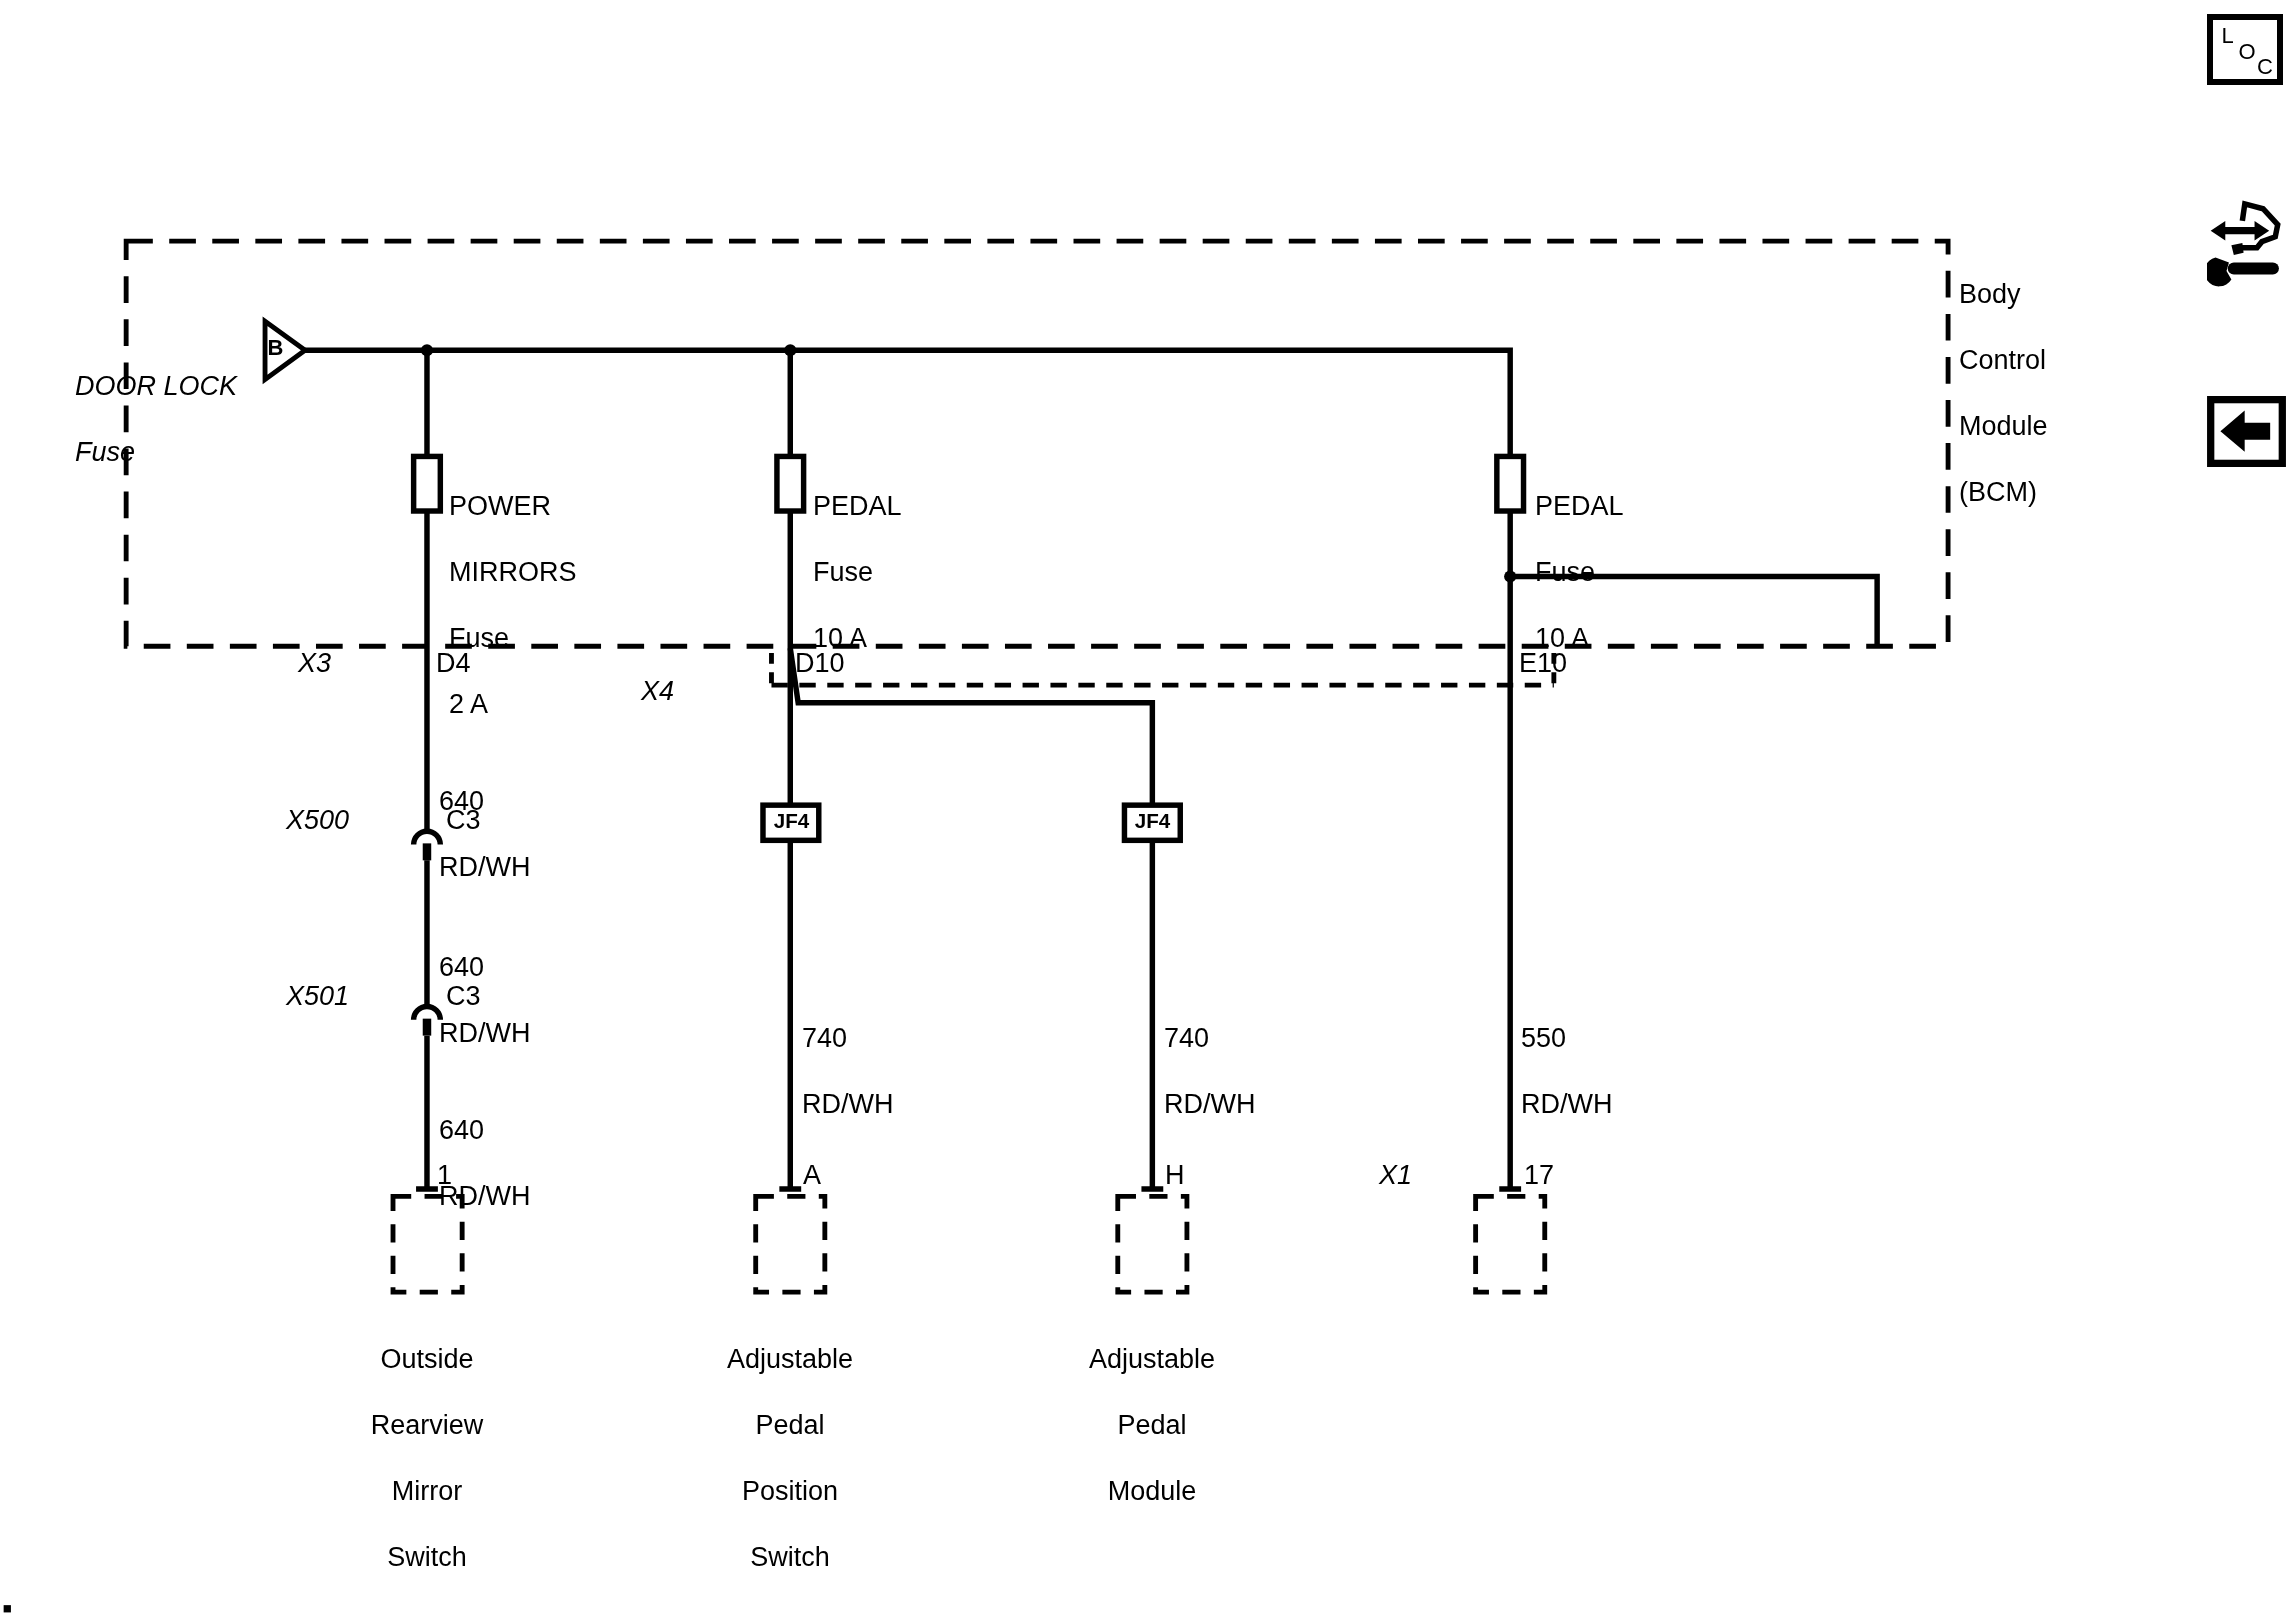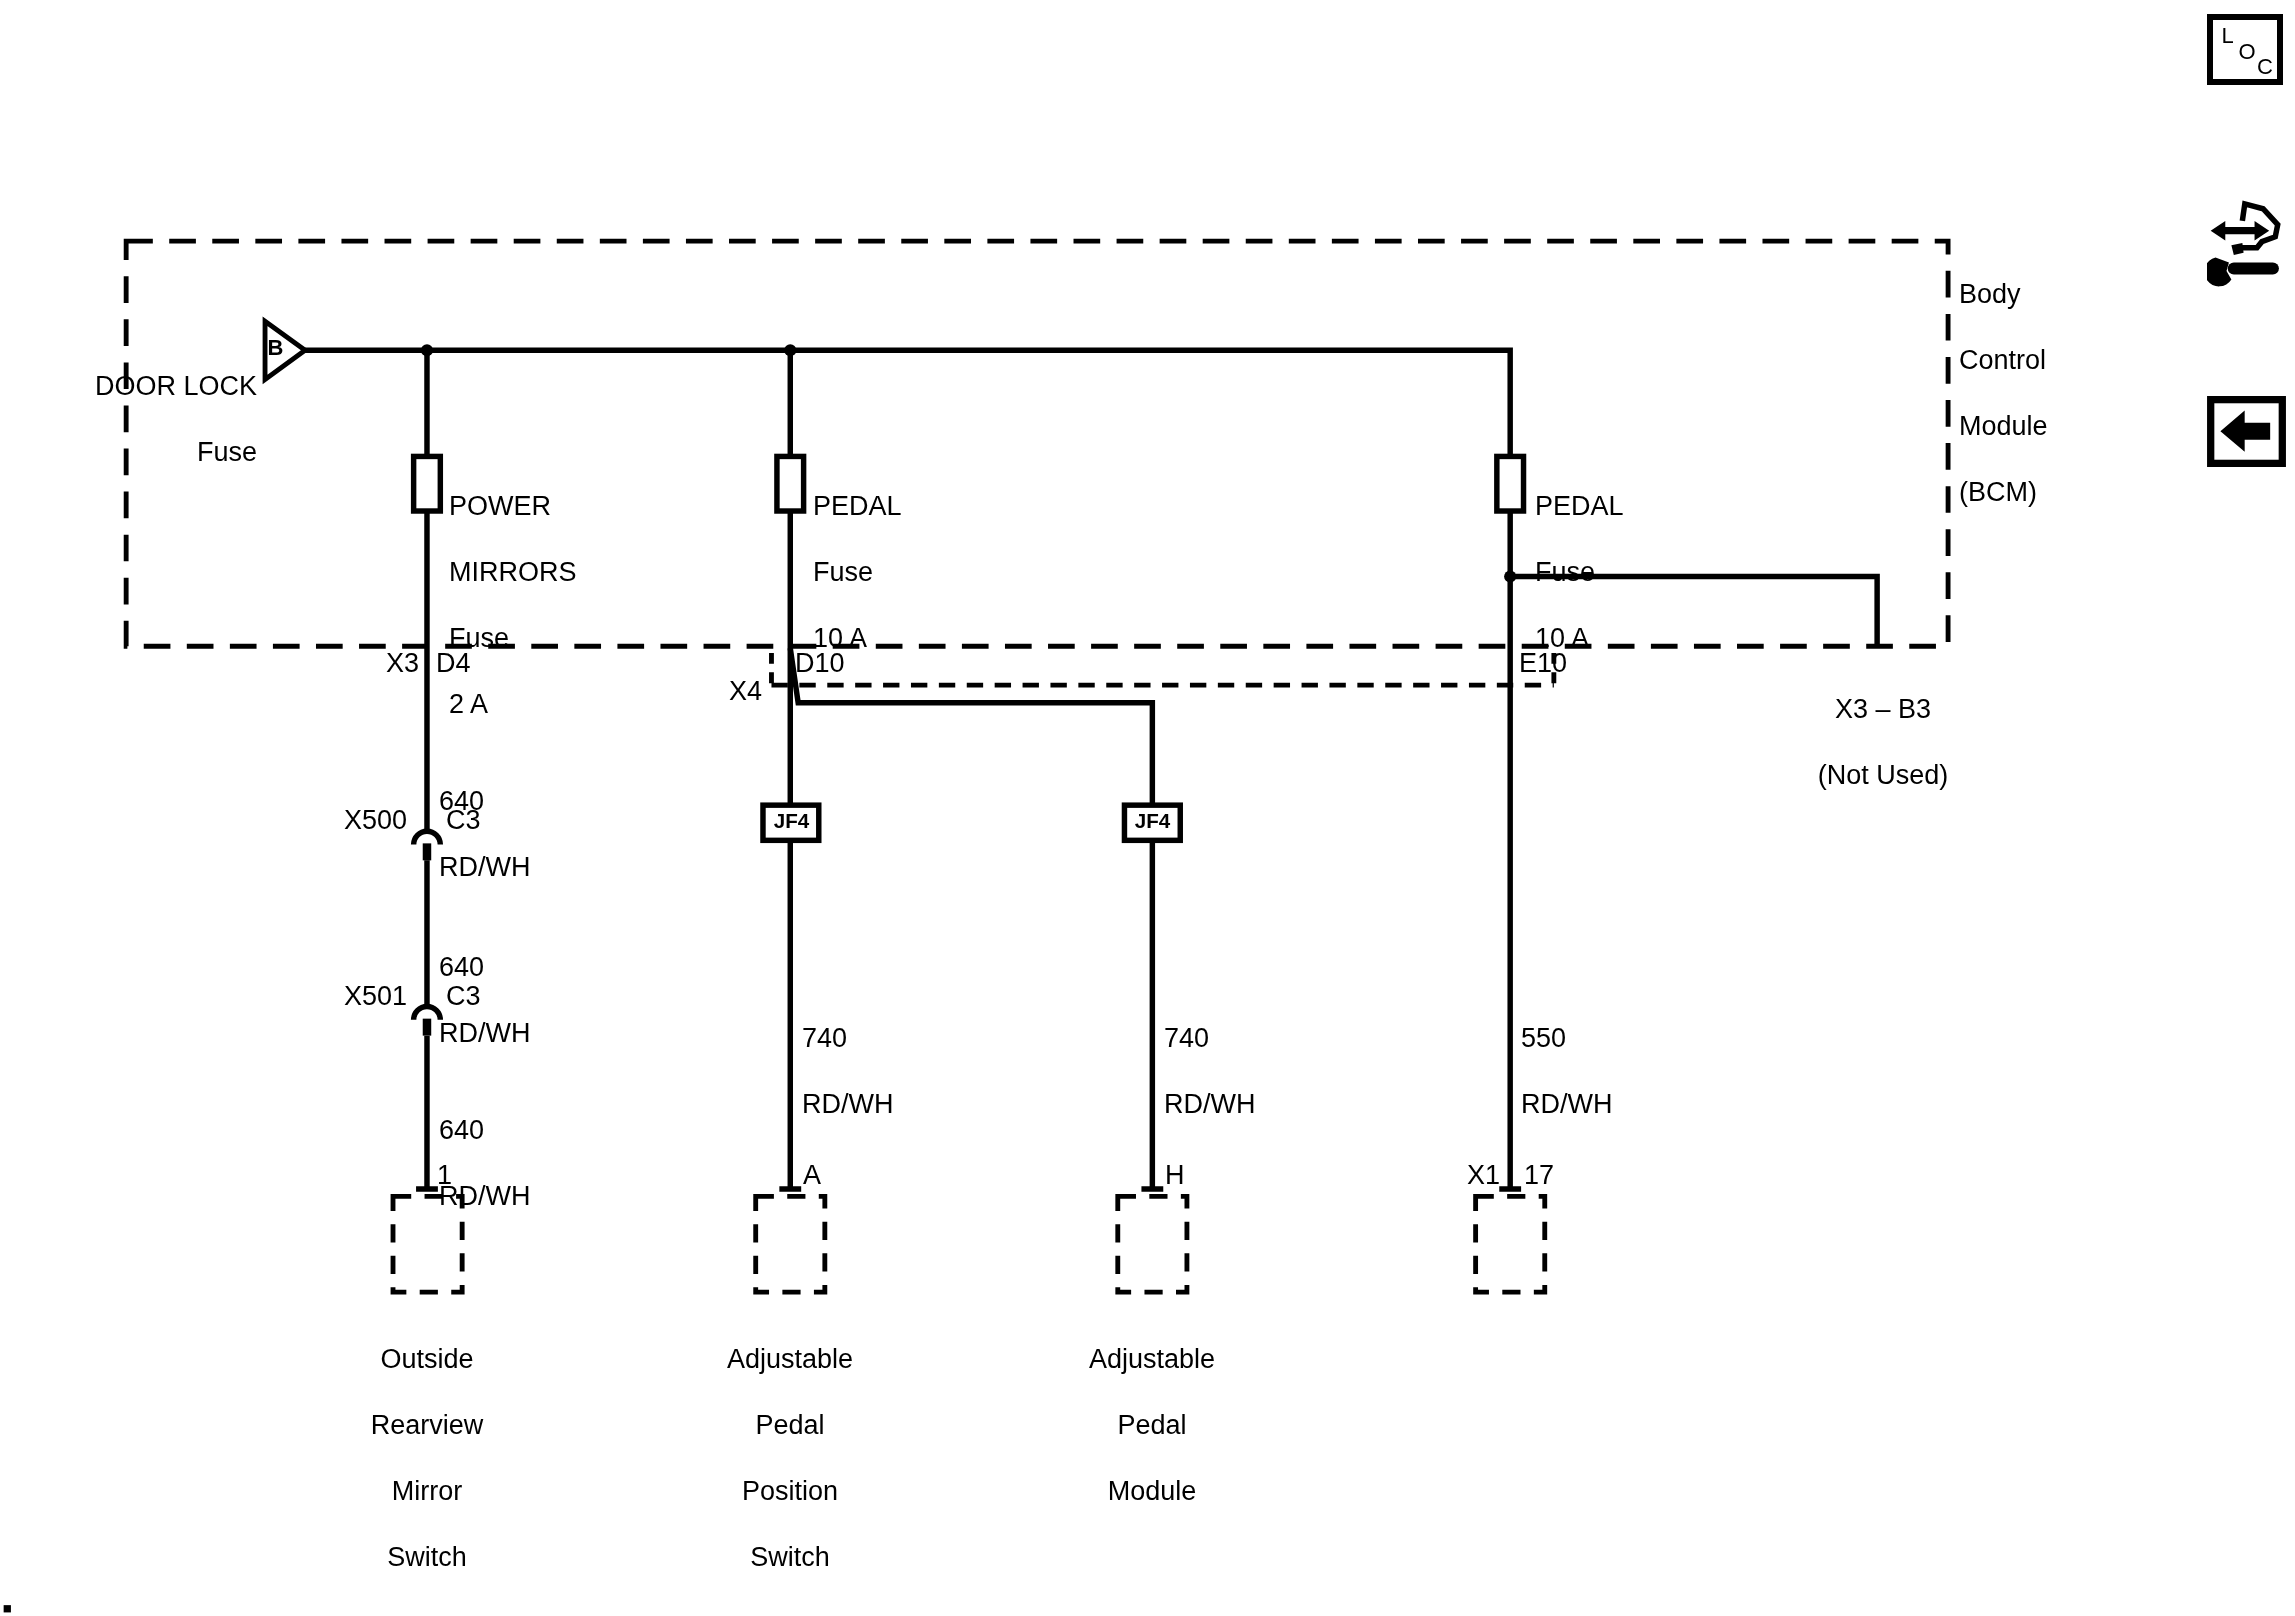--- a/index.html
+++ b/index.html
@@ -1,20 +1,20 @@
 <!DOCTYPE html>
 <html style="font-size:9.7px"><head>
 <meta charset="utf-8">
 <style>
   html,body{margin:0;padding:0;background:#ffffff;}
   #stage{position:relative;width:2295px;height:1617px;background:#fff;overflow:hidden;
          font-family:"Liberation Sans",sans-serif;color:#000;}
   #wiring{position:absolute;left:0;top:0;}
   .lbl{position:absolute;font-size:27px;line-height:22px;white-space:pre;}
-  .lbl.right{text-align:right;}
+  .lbl.right{text-align:left;font-style:italic;}
   .lbl.center{text-align:center;}
   .lbl.bold{font-weight:bold;}
   .iconbox{position:absolute;}
   .loc-letter{position:absolute;font-size:22px;line-height:22px;}
 </style>
 </head>
 <body>
 
 <div id="stage">
 
@@ -95,24 +95,20 @@
     <div>Control</div>
     <div>Module</div>
     <div>(BCM)</div>
   </div>
 
   <div class="lbl right" style="left:298px;top:652px;width:121px">X3</div>
   <div class="lbl" style="left:436px;top:652px">D4</div>
   <div class="lbl right" style="left:641px;top:680px;width:121px">X4</div>
   <div class="lbl" style="left:795px;top:652px">D10</div>
   <div class="lbl" style="left:1519px;top:652px">E10</div>
-  <div class="lbl center" style="left:1792px;top:654px;width:182px">
-    <div>X3 – B3</div>
-    <div>(Not Used)</div>
-  </div>
 
   <div class="lbl right" style="left:286px;top:809px;width:121px">X500</div>
   <div class="lbl" style="left:446px;top:809px">C3</div>
   <div class="lbl right" style="left:286px;top:985px;width:121px">X501</div>
   <div class="lbl" style="left:446px;top:985px">C3</div>
 
   <div class="lbl center bold" style="left:761px;top:810px;width:61px;font-size:20.6px">JF4</div>
   <div class="lbl center bold" style="left:1122px;top:810px;width:61px;font-size:20.6px">JF4</div>
 
   <div class="lbl" style="left:439px;top:746px">

